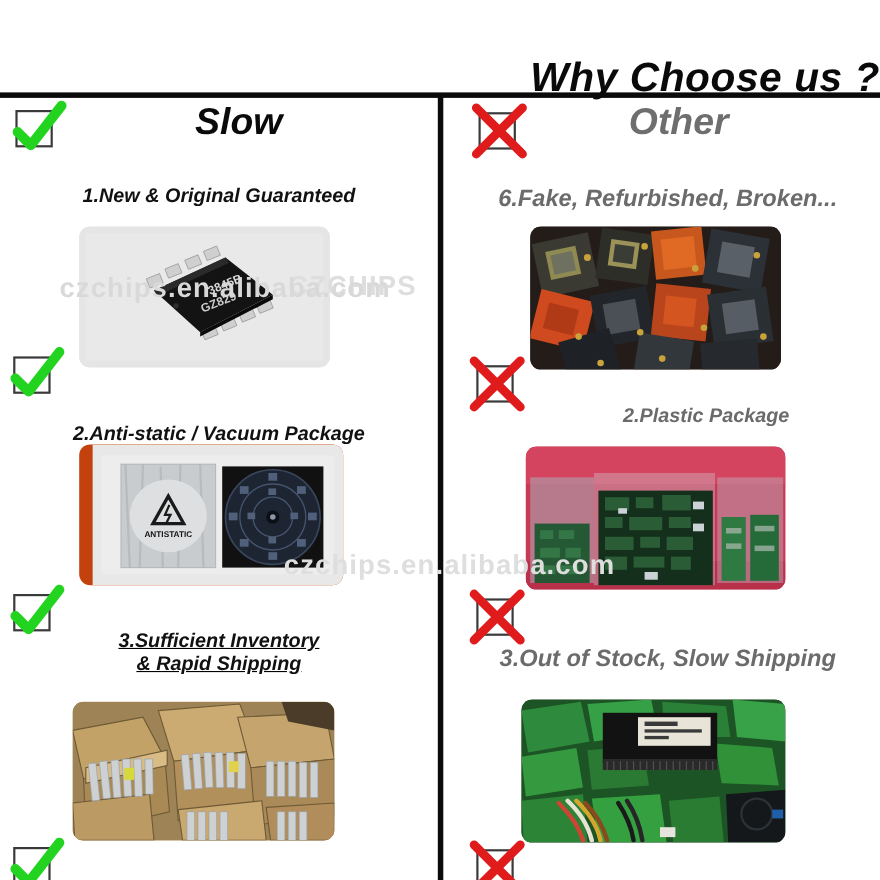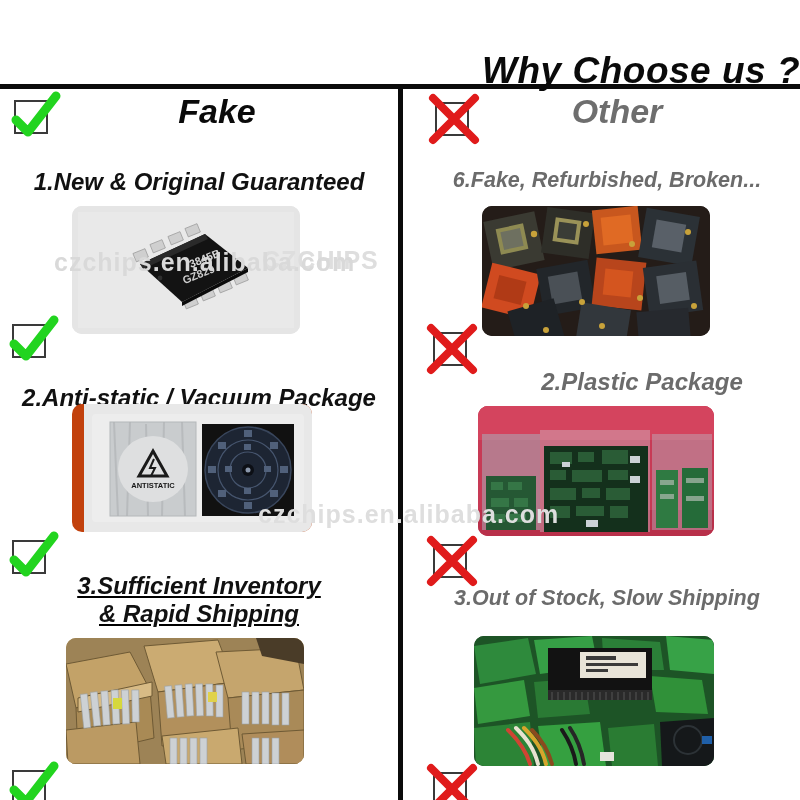--- a/index.html
+++ b/index.html
@@ -49,21 +49,21 @@
   .mk-ours-3{left:8px;top:678px;}
 
   .mk-other-head{left:28px;top:10px;}
   .mk-other-1{left:26px;top:240px;}
   .mk-other-2{left:26px;top:452px;}
   .mk-other-3{left:26px;top:680px;}
 
   
   .feature{position:absolute;width:100%;}
   .feature .ftext{
-    text-align:center;font-size:24px;font-weight:bold;font-style:italic;
+    text-align:center;font-size:18px;font-weight:bold;font-style:italic;
     line-height:1.18;white-space:pre-line;
   }
   .col-ours .ftext{color:#111;}
   .col-other .ftext{color:#6b6b6b;}
 
   .col-ours  .f1{top:82px;}
   .col-ours  .f2{top:278px;margin-top:20px;}
   .col-ours  .f3{top:486px;text-decoration:underline;}
   .col-other .f1{top:82px;}
   .col-other .f2{top:282px;padding-left:35px;}
@@ -106,21 +106,21 @@
 
   <div class="col col-ours">
 
     <div class="col-head">
       <div class="marker mk-ours-head">
         <div class="box"></div>
         <svg width="46" height="46" viewBox="0 0 46 46">
           <path d="M6 26 L18 38 L46 2" fill="none" stroke="#22d41f" stroke-width="9" stroke-linecap="round" stroke-linejoin="round"></path>
         </svg>
       </div>
-      <div class="head-label">Fake</div>
+      <div class="head-label">Slow</div>
     </div>
 
     <div class="marker mk-ours-1">
       <div class="box"></div>
       <svg width="46" height="46" viewBox="0 0 46 46">
         <path d="M6 26 L18 38 L46 2" fill="none" stroke="#22d41f" stroke-width="9" stroke-linecap="round" stroke-linejoin="round"></path>
       </svg>
     </div>
     <div class="marker mk-ours-2">
       <div class="box"></div>

